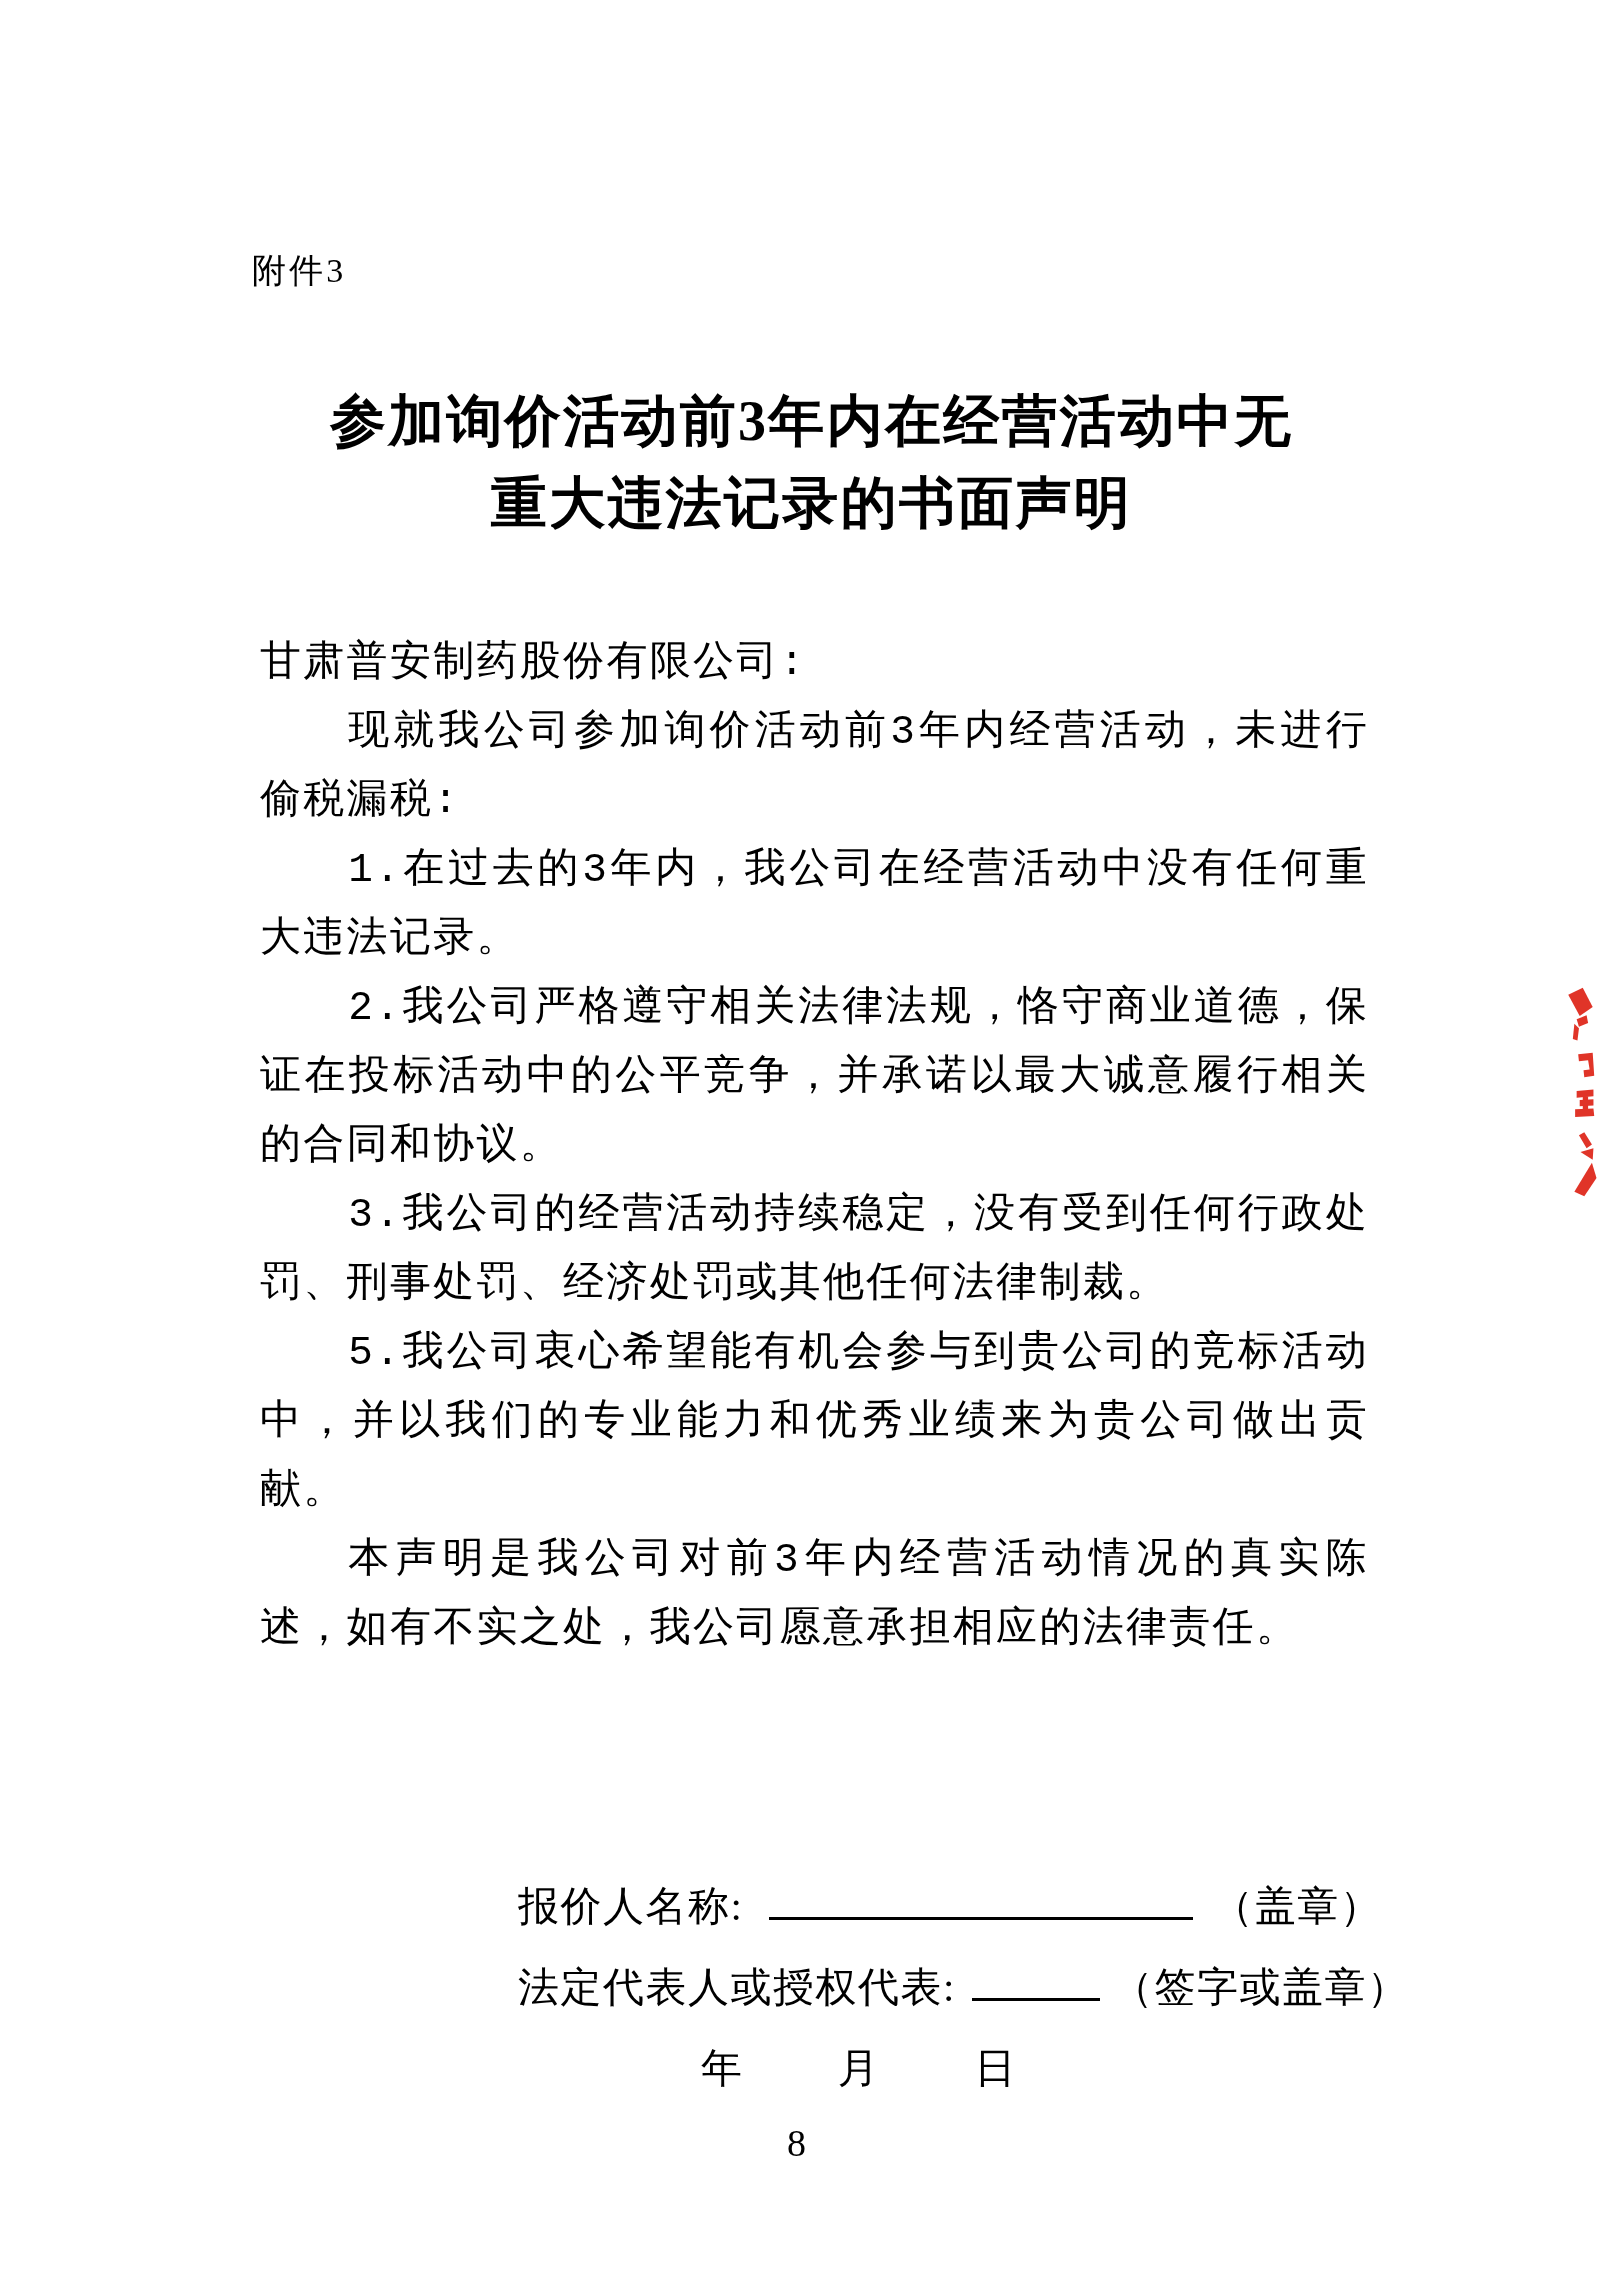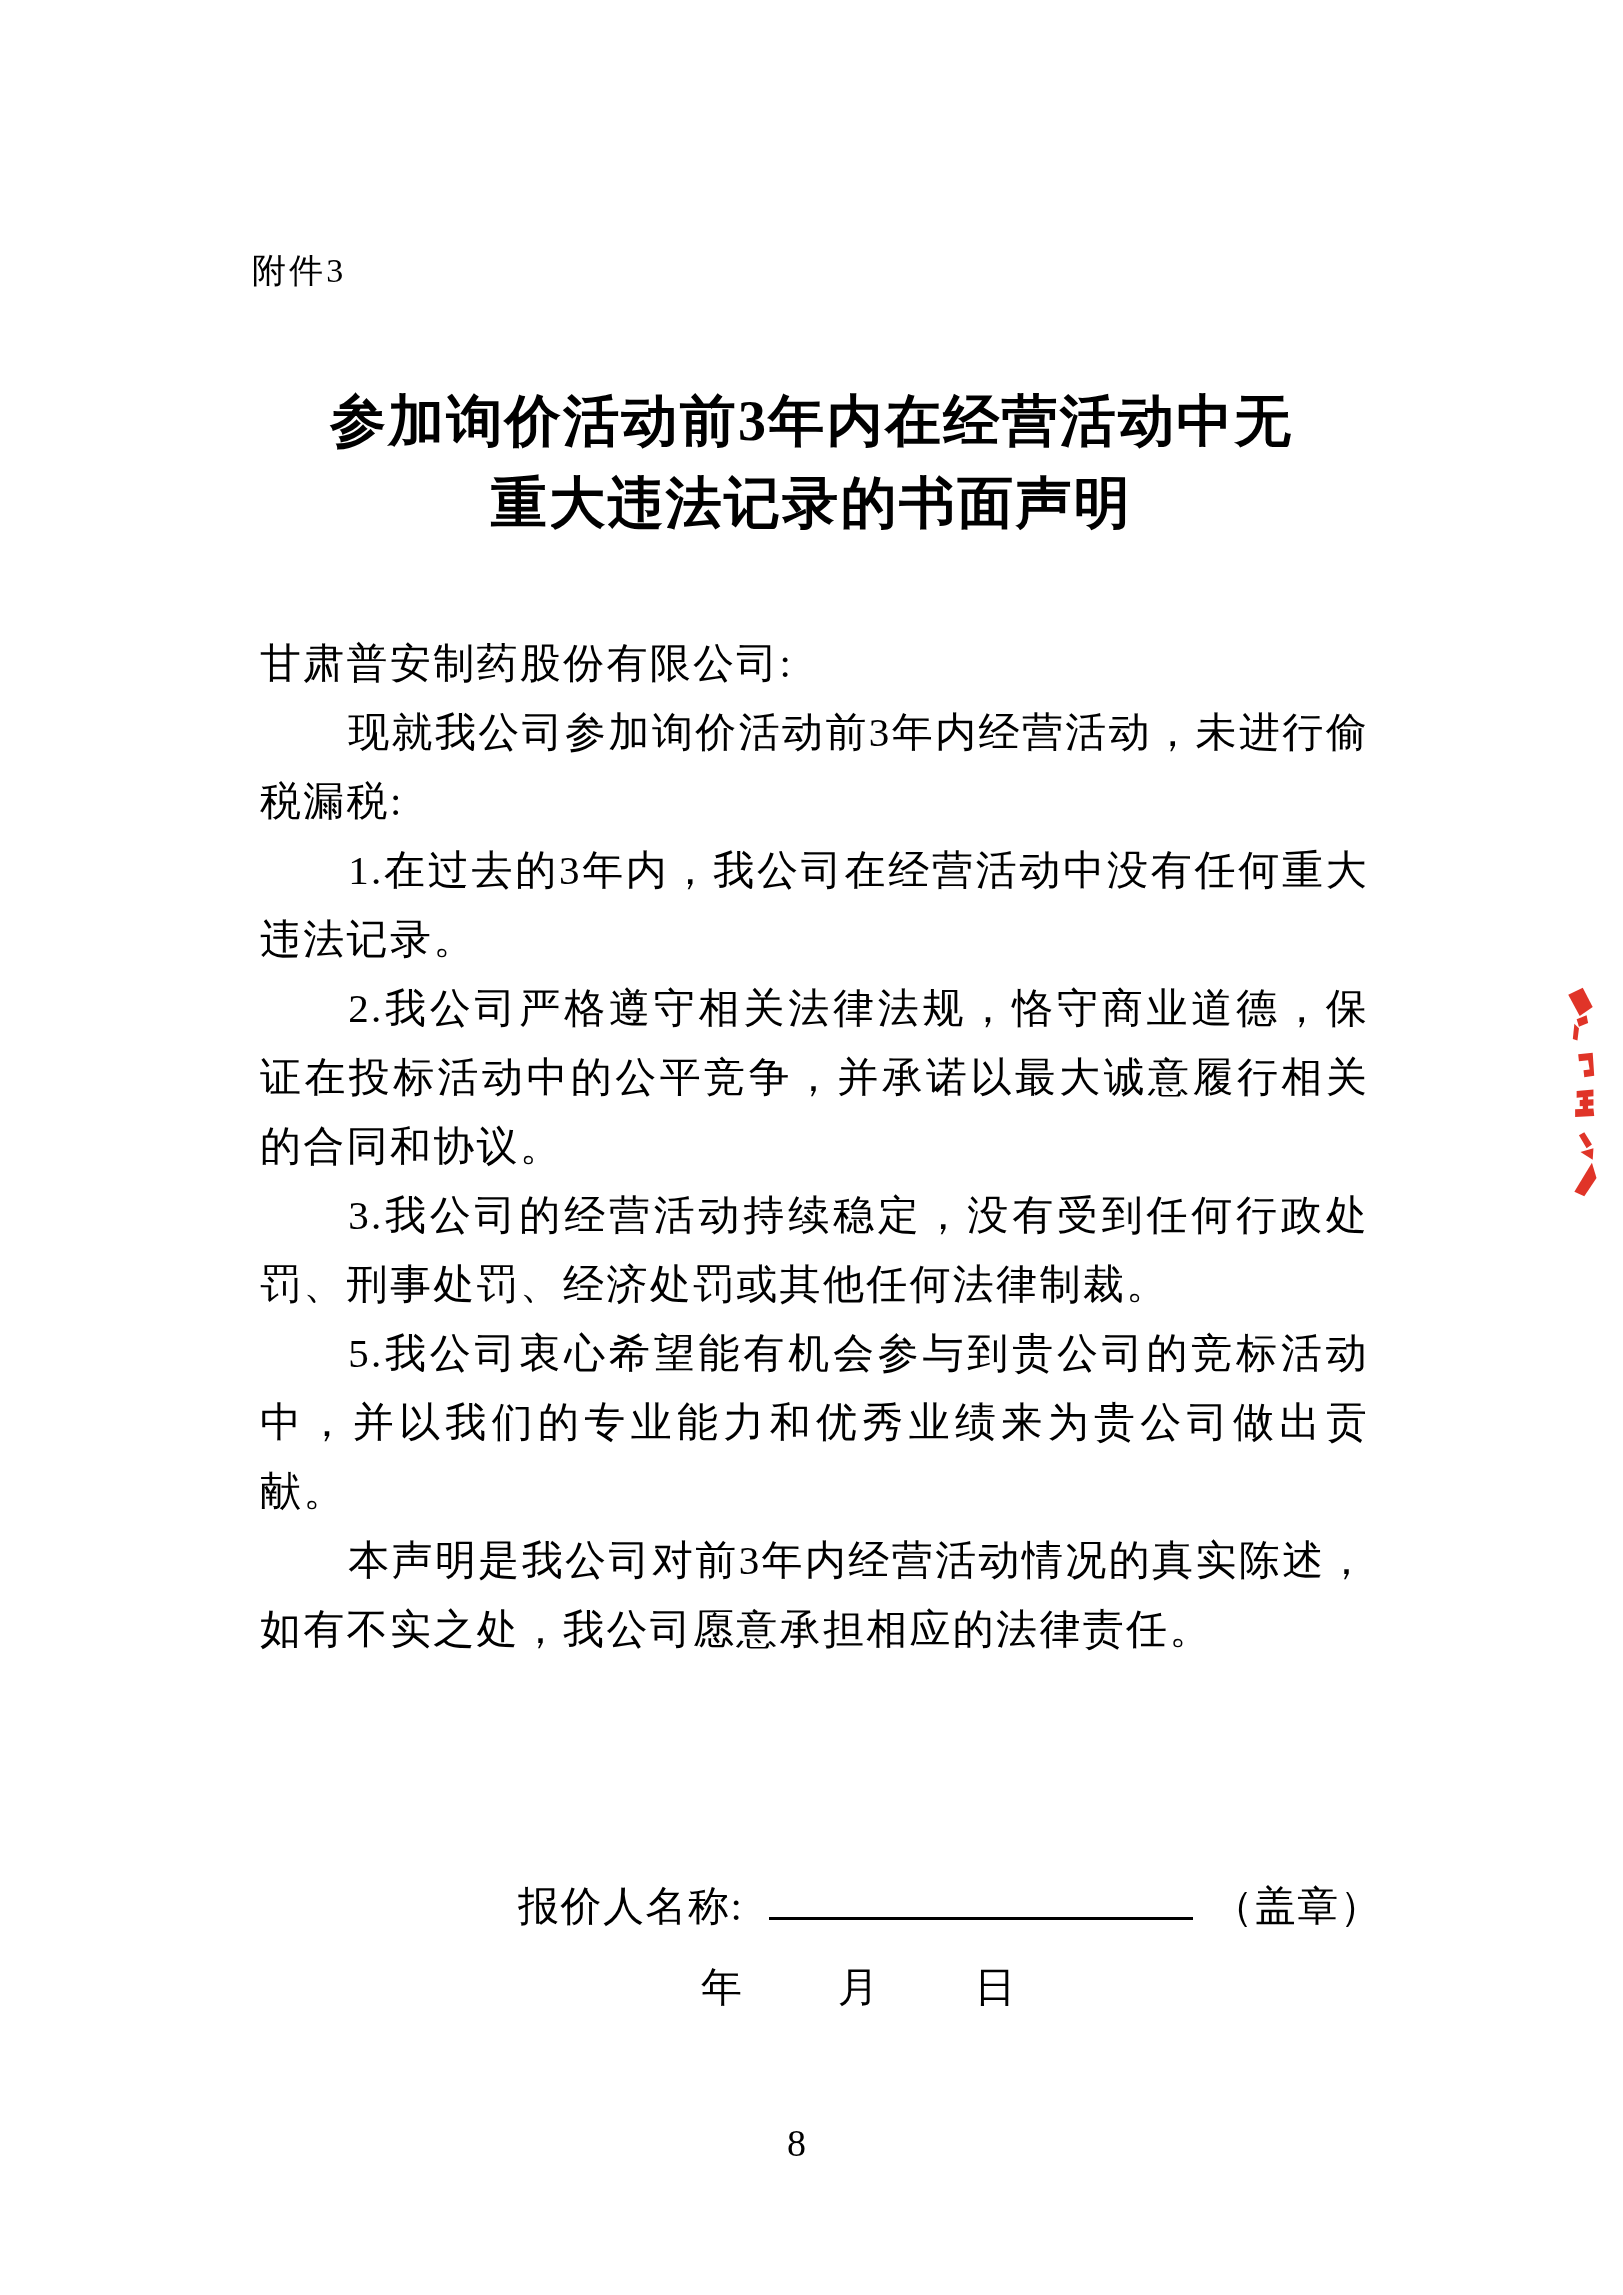--- a/index.html
+++ b/index.html
@@ -37,20 +37,21 @@
   .body-text {
     position: absolute;
     left: 260px;
     top: 629px;
     width: 1109px;
     font-size: 41px;
     line-height: 69px;
     text-align: justify;
     text-justify: inter-ideograph;
     letter-spacing: 2.3px;
+    font-family: Liberation Mono, monospace;
   }
   .body-text p { margin: 0; text-indent: 2.15em; }
   .body-text p.no-indent { text-indent: 0; }
 
   .signature-block {
     position: absolute;
     left: 510px;
     top: 1862px;
     width: 916px;
     font-size: 41px;
@@ -105,20 +106,25 @@
   <p>5.我公司衷心希望能有机会参与到贵公司的竞标活动中，并以我们的专业能力和优秀业绩来为贵公司做出贡献。</p>
   <p>本声明是我公司对前3年内经营活动情况的真实陈述，如有不实之处，我公司愿意承担相应的法律责任。</p>
 </div>
 
 <div class="signature-block">
   <p class="sig-line">
     <span>报价人名称:</span>
     <span class="blank-line blank-long"></span>
     <span>（盖章）</span>
   </p>
+  <p class="sig-line">
+    <span>法定代表人或授权代表:</span>
+    <span class="blank-line blank-short"></span>
+    <span>（签字或盖章）</span>
+  </p>
   <p class="sig-line date-line">年　　月　　日</p>
 </div>
 
 <div class="page-number">8</div>
 
 <svg class="seal-fragments" viewBox="0 0 60 292" xmlns="http://www.w3.org/2000/svg">
   <g fill="#e03428">
     <polygon points="12,14 31,5 44,30 27,42"></polygon>
     <polygon points="23,46 36,41 38,51 26,56"></polygon>
     <polygon points="20,52 26,58 24,74 18,72"></polygon>

